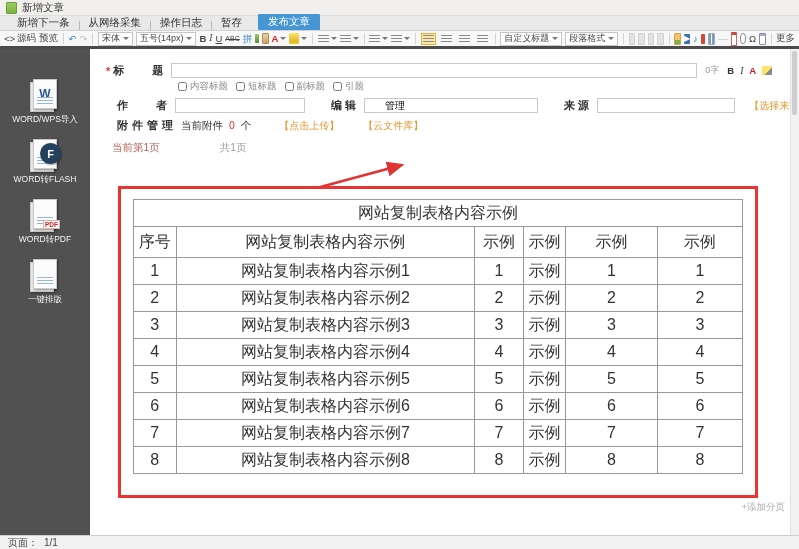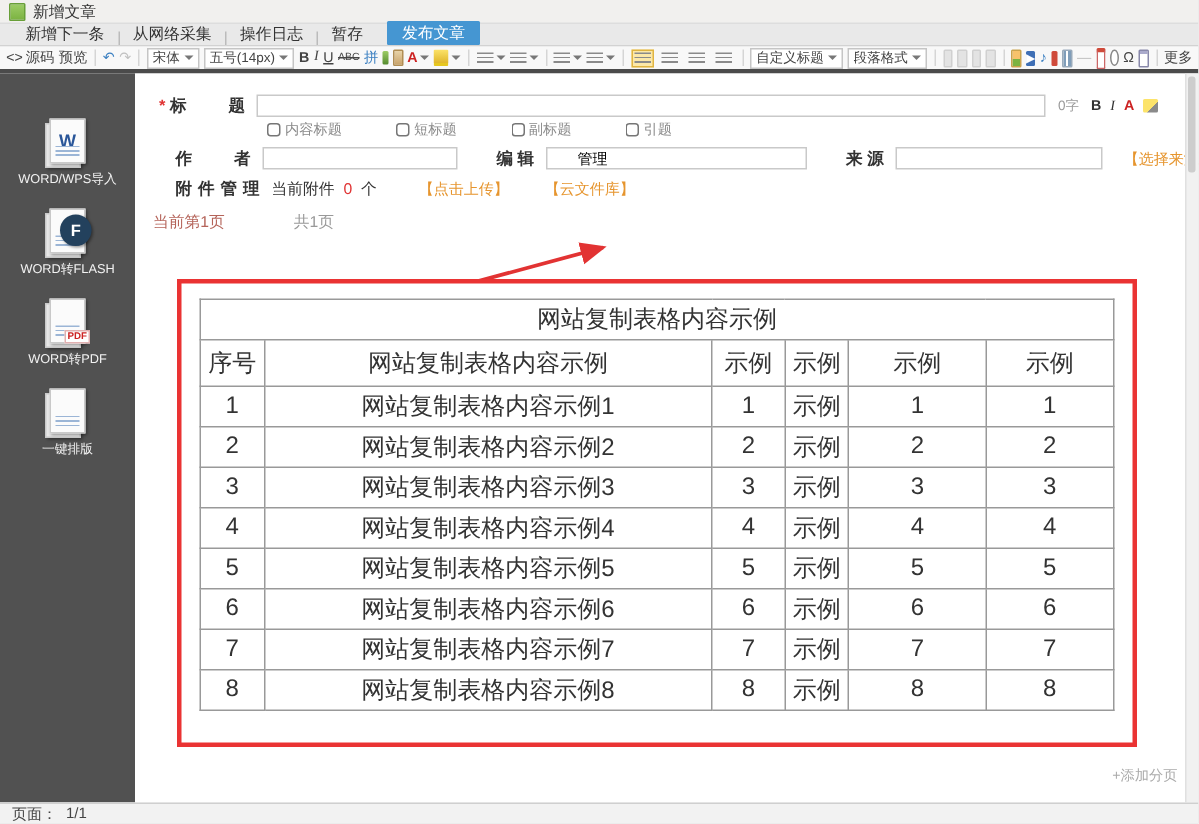--- a/index.html
+++ b/index.html
@@ -55,46 +55,46 @@
   
   .form{padding:14px 0 0 16px;}
   .frow{display:flex;align-items:center;}
   .req{color:#e03333;font-weight:bold;margin-right:3px;}
   .flabel{display:inline-block;width:50px;font-weight:bold;color:#333;font-size:11px;text-align:justify;text-align-last:justify;margin-right:8px;flex:none;}
   .tinput{width:520px;height:13px;border:1px solid #c9c9c9;background:#fff;font-size:10px;padding:0 2px;}
   .sinput{height:13px;border:1px solid #c9c9c9;background:#fff;font-size:10px;padding:0 20px;}
   .counter{color:#999;font-size:9px;margin:0 5px 0 8px;}
   .ttool{font-size:9.5px;margin:0 3px;cursor:pointer;}
   .penicon{width:10px;height:9px;background:linear-gradient(135deg,#fce36a 60%,#8a8a8a 60%);display:inline-block;margin-left:3px;border-radius:1px;}
-  .cbrow{margin:3px 0 0 72px;display:flex;gap:36px;align-items:center;height:11px;}
+  .cbrow{margin:3px 0 0 72px;display:flex;gap:8px;align-items:center;height:11px;}
   .cbitem{display:flex;align-items:center;gap:3px;color:#8a8a8a;font-size:9.5px;cursor:pointer;}
   .cbitem input{width:9px;height:9px;margin:0;}
   .row3{margin-top:6px;height:15px;}
   .row4{margin-top:6px;height:13px;font-size:10.5px;}
   .olink{color:#e6952e;margin-left:14px;cursor:pointer;font-size:10px;white-space:nowrap;}
   .attcount{color:#e03333;margin:0 3px;}
   .midlabel{font-weight:bold;margin:0 8px 0 26px;white-space:nowrap;}
   
   .divider{position:relative;height:8px;background:#4a4a4a;margin-top:5px;}
   .expand{position:absolute;right:10px;top:-21px;width:40px;height:21px;background:#4a8fd6;clip-path:polygon(100% 0,100% 100%,0 100%);}
   .expand span{position:absolute;right:3px;bottom:1px;color:#fff;font-size:8px;}
   
-  .tabs{padding:9px 0 0 12px;display:flex;gap:22px;font-size:10.5px;}
+  .tabs{padding:9px 0 0 22px;display:flex;gap:36px;font-size:10.5px;}
   .tab-cur{color:#b5645a;cursor:pointer;}
   .tab-tot{color:#999;cursor:pointer;margin-left:24px;}
   .annotation{position:absolute;left:322px;top:100px;color:#e23333;font-weight:bold;font-size:13.5px;letter-spacing:1px;}
   .arrow-svg{position:absolute;left:0;top:0;pointer-events:none;}
   
   .redframe{position:absolute;left:28px;top:137px;width:634px;height:306px;border:3px solid #ea3333;background:#fff;}
   table.demo{border-collapse:collapse;margin:10px 12px;width:calc(100% - 24px);table-layout:fixed;font-size:16px;color:#333;}
   table.demo td,table.demo th{border:1px solid #999;text-align:center;font-weight:normal;padding:0;}
   .trow-title td{height:26px;}
   .trow-head td{height:30px;}
   tbody.rows td{height:26px;}
-  .addpage{position:absolute;right:14px;top:462px;color:#aaa;font-size:9.5px;cursor:pointer;}
+  .addpage{position:absolute;right:14px;top:452px;color:#aaa;font-size:9.5px;cursor:pointer;}
   .scrollbar{position:absolute;right:0;top:0;bottom:0;width:8px;background:#f1f1f1;border-left:1px solid #e0e0e0;}
   .thumb{position:absolute;top:2px;left:1px;width:5px;height:64px;background:#cdcdcd;border-radius:2px;}
   
   .statusbar{position:absolute;left:0;right:0;bottom:0;height:13px;background:#f2f2f2;border-top:1px solid #cfcfcf;display:flex;align-items:center;padding-left:8px;font-size:10px;color:#444;gap:6px;}
 </style>
 </head>
 <body>
 
 <div id="app">
 

